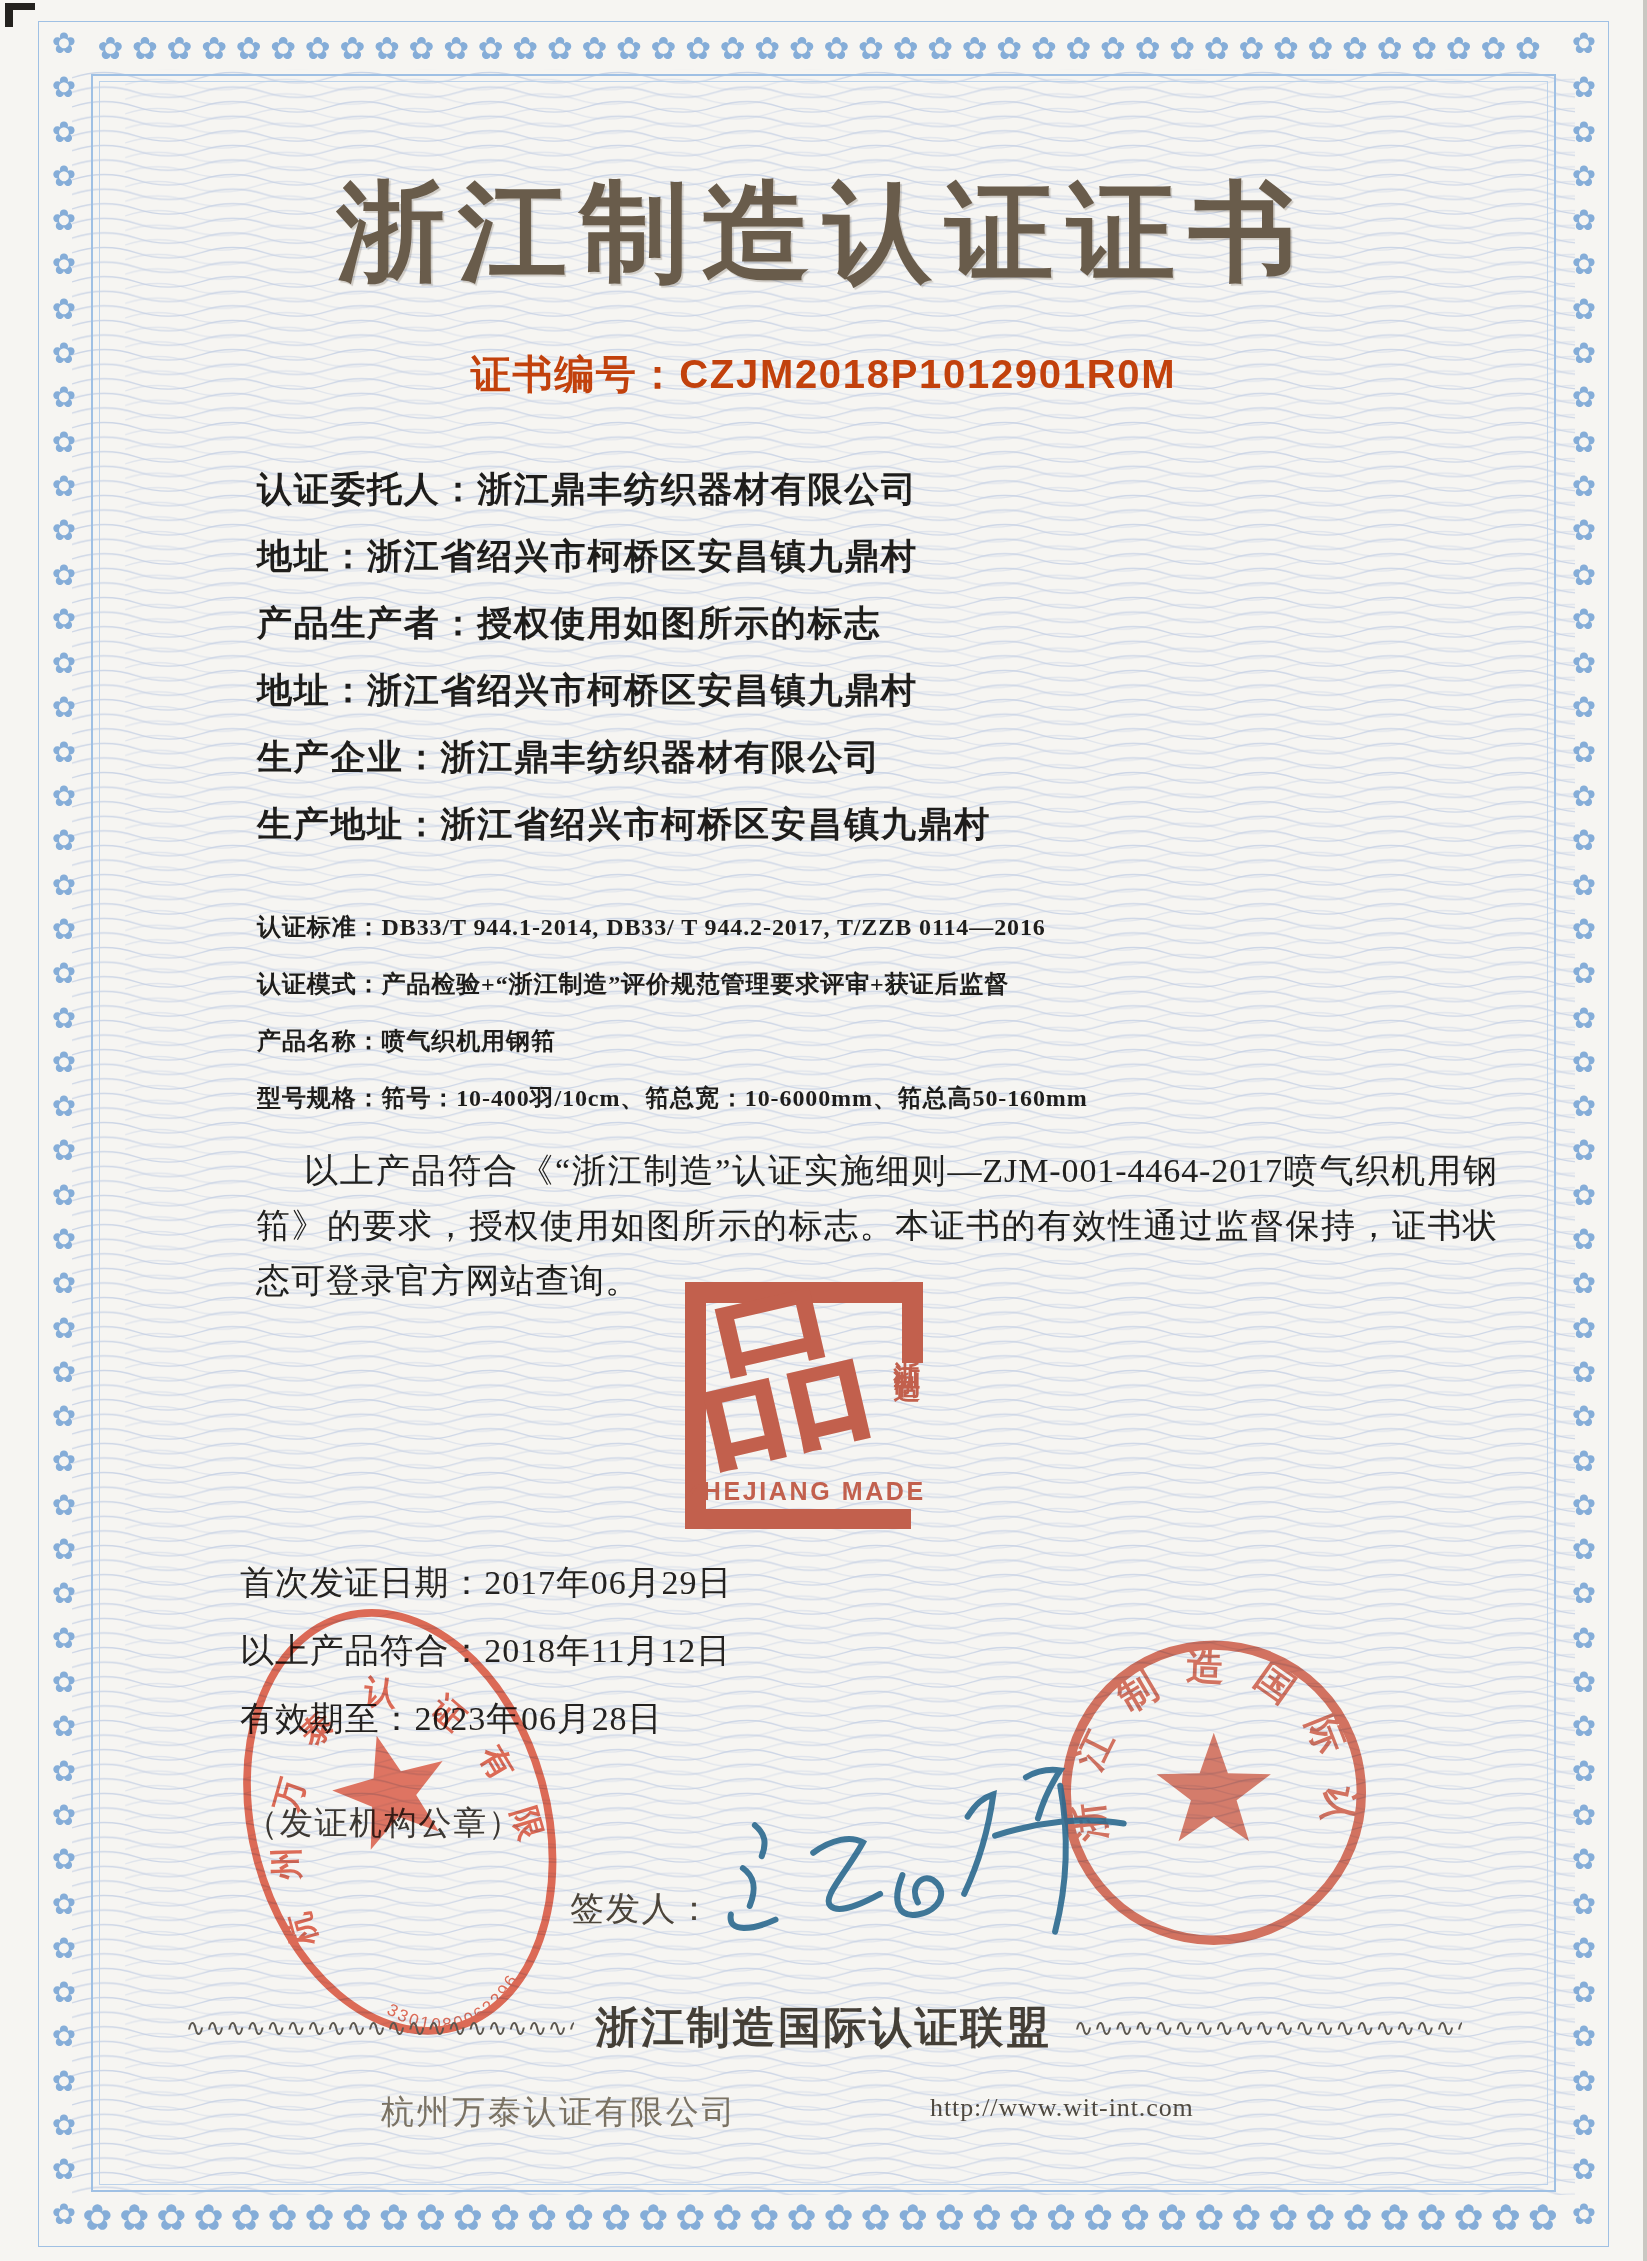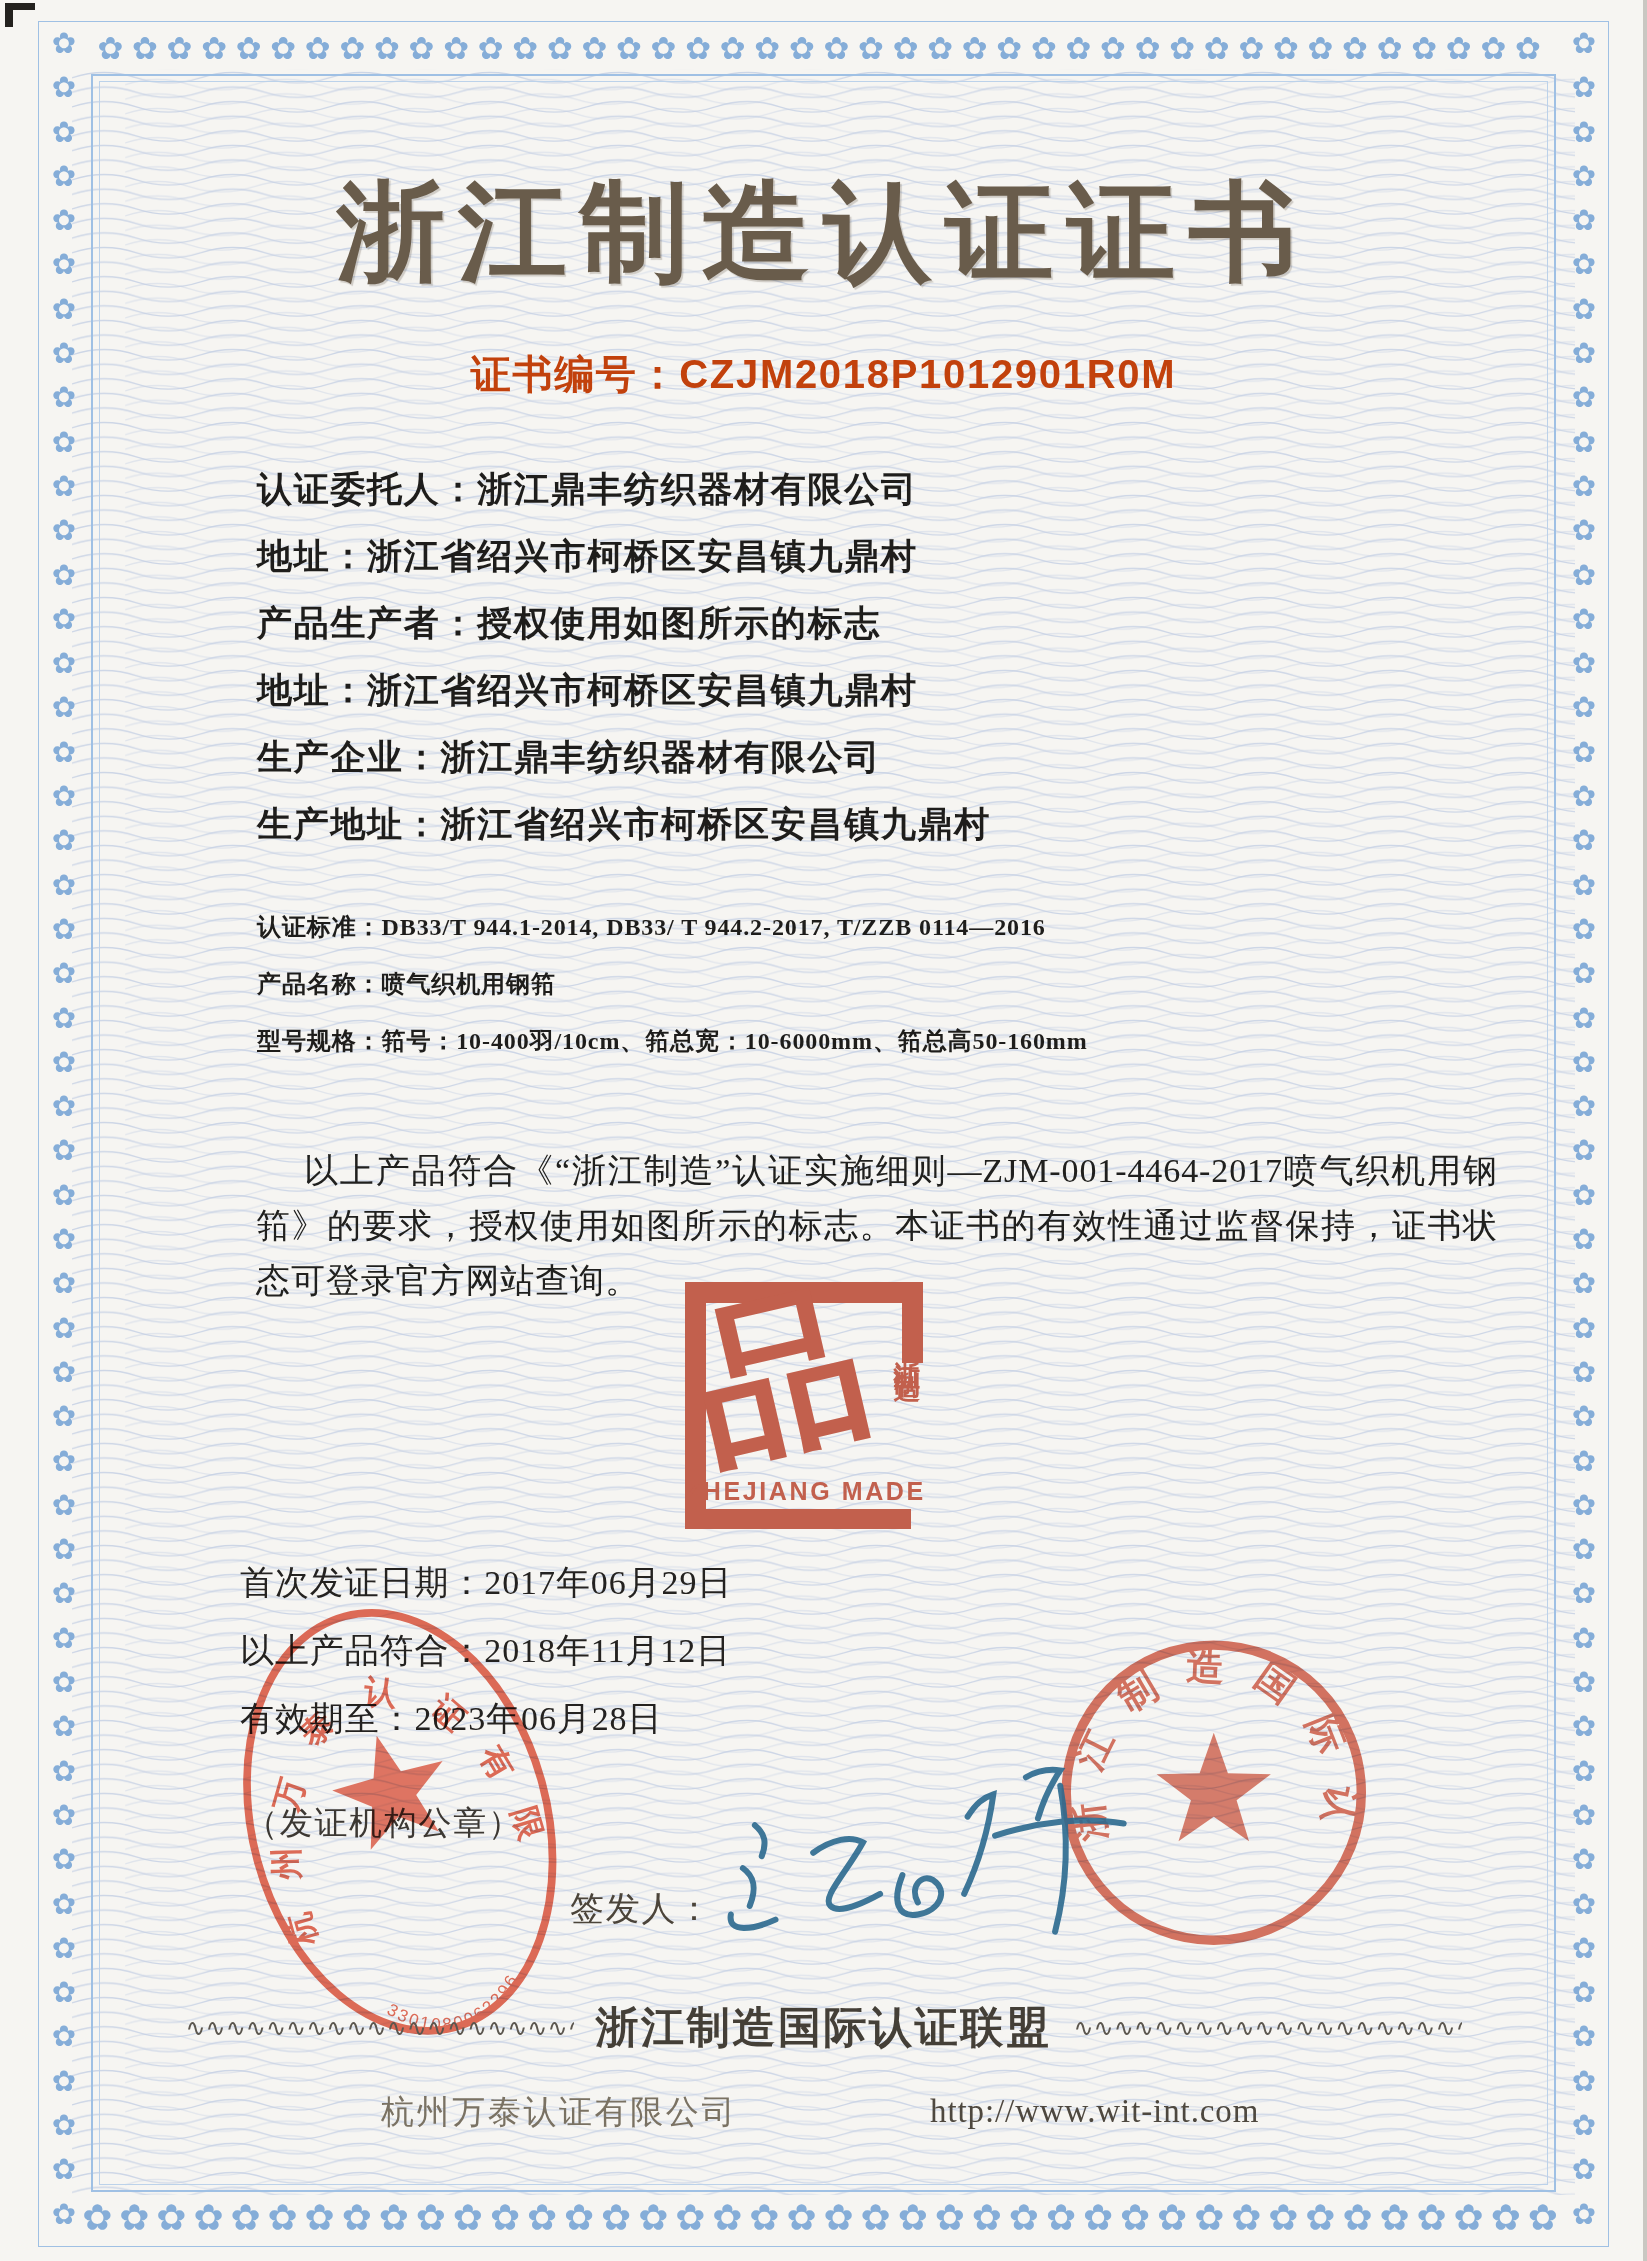--- a/index.html
+++ b/index.html
@@ -55,21 +55,21 @@
   .signer{position:absolute;left:570px;top:1886px;font-size:34px;color:#4b443a;letter-spacing:1.7px;}
   
   .overlay{position:absolute;left:0;top:0;width:1647px;height:2261px;pointer-events:none;}
   .seal-g{mix-blend-mode:multiply;opacity:.86;}
   
   .banner{position:absolute;left:94px;right:94px;top:1999px;display:flex;align-items:center;justify-content:center;gap:22px;}
   .flourish{width:388px;overflow:hidden;white-space:nowrap;font-size:24px;color:#5b564e;line-height:24px;
         font-family:"DejaVu Sans",sans-serif;}
   .banner .alliance{font-size:43px;font-weight:700;letter-spacing:2.6px;color:#443f37;white-space:nowrap;}
   .footer-company{position:absolute;left:381px;top:2090px;font-size:33px;color:#7a7263;letter-spacing:2.6px;}
-  .footer-url{position:absolute;left:930px;top:2093px;font-size:33px;color:#4e483f;letter-spacing:0.9px;font-family:Liberation Serif, serif;}
+  .footer-url{position:absolute;left:930px;top:2093px;font-size:26px;color:#4e483f;letter-spacing:0.9px;font-family:Liberation Serif, serif;}
 </style>
 </head>
 <body>
 
 <div class="page">
 
   <svg class="waves" xmlns="http://www.w3.org/2000/svg" viewBox="0 0 1752 2478" width="1503" height="2126">
     <defs>
       <pattern id="wv" width="150" height="17" patternUnits="userSpaceOnUse">
         <path d="M0,10 C25,2 50,2 75,10 S125,18 150,10" fill="none" stroke="#c5d0e4" stroke-width="1.5"></path>
@@ -99,20 +99,21 @@
     <div class="line">认证委托人：浙江鼎丰纺织器材有限公司</div>
     <div class="line">地址：浙江省绍兴市柯桥区安昌镇九鼎村</div>
     <div class="line">产品生产者：授权使用如图所示的标志</div>
     <div class="line">地址：浙江省绍兴市柯桥区安昌镇九鼎村</div>
     <div class="line">生产企业：浙江鼎丰纺织器材有限公司</div>
     <div class="line">生产地址：浙江省绍兴市柯桥区安昌镇九鼎村</div>
   </div>
 
   <div class="specs">
     <div class="line">认证标准：DB33/T 944.1-2014, DB33/ T 944.2-2017, T/ZZB 0114—2016</div>
+    <div class="line">认证模式：产品检验+“浙江制造”评价规范管理要求评审+获证后监督</div>
     <div class="line">产品名称：喷气织机用钢筘</div>
     <div class="line">型号规格：筘号：10-400羽/10cm、筘总宽：10-6000mm、筘总高50-160mm</div>
   </div>
 
   <div class="statement">以上产品符合《“浙江制造”认证实施细则—ZJM-001-4464-2017喷气织机用钢筘》的要求，授权使用如图所示的标志。本证书的有效性通过监督保持，证书状态可登录官方网站查询。</div>
 
   <div class="logo">
     <div class="bar bar-top"></div>
     <div class="bar bar-left"></div>
     <div class="bar bar-bottom"></div>

